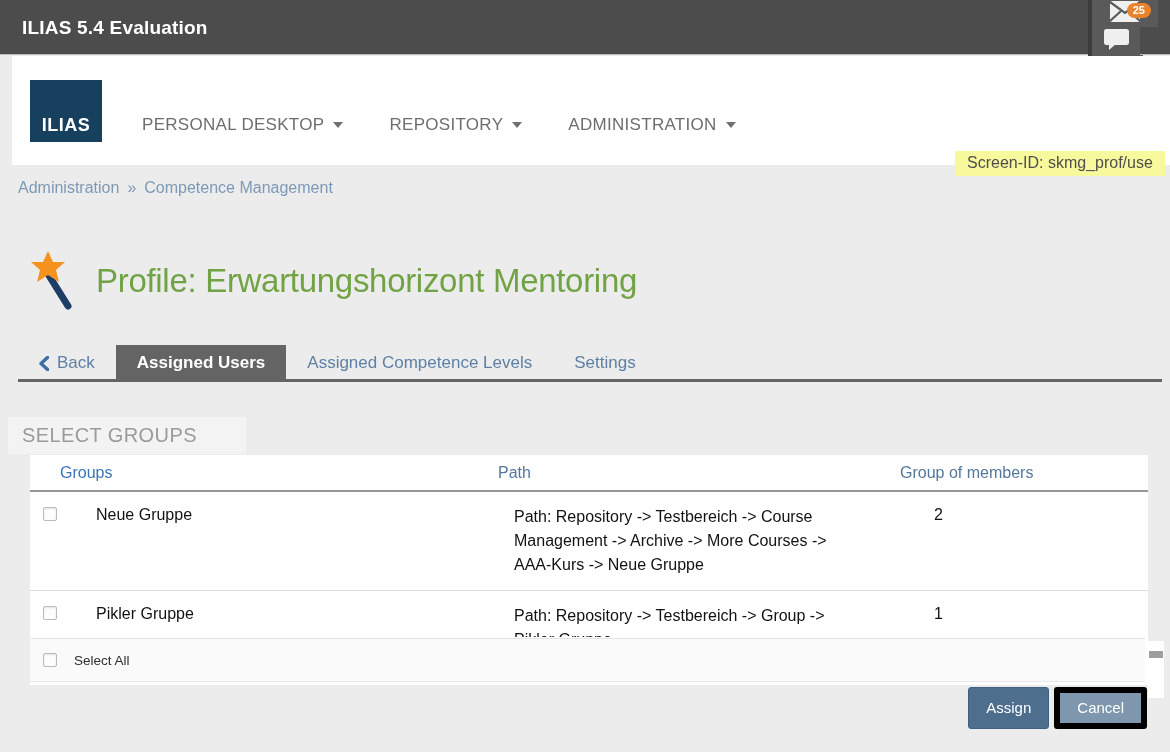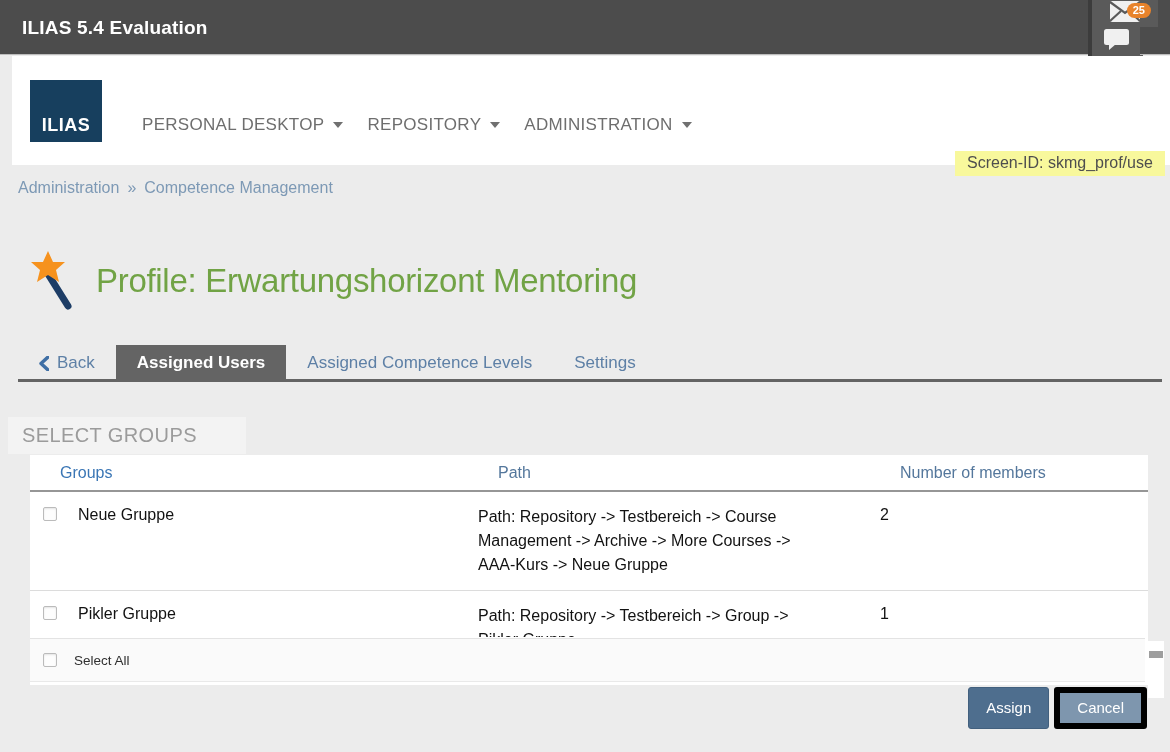--- a/index.html
+++ b/index.html
@@ -51,21 +51,21 @@
   
   .navbar { position:absolute; top:56px; left:0; width:1170px; height:109px; background:#ffffff;margin-left:12px; }
   .logo {
     position:absolute; left:18px; top:24px; width:72px; height:62px;
     background:#173f5e; cursor:pointer;
   }
   .logo span {
     position:absolute; bottom:6px; left:0; right:0; text-align:center;
     color:#fff; font-weight:bold; font-size:18px; letter-spacing:.5px;
   }
-  .mainmenu { position:absolute; left:130px; top:59px; display:flex; gap:24px; }
+  .mainmenu { position:absolute; left:130px; top:59px; display:flex; gap:46px; }
   .menu-item {
     font-size:17px; color:#6e6e6e; letter-spacing:.3px; cursor:pointer;
     display:flex; align-items:center; white-space:nowrap;
   }
   .caret-down-gray {
     width:0; height:0; margin-left:9px;
     border-left:5px solid transparent; border-right:5px solid transparent;
     border-top:6px solid #707070;
   }
 
@@ -118,20 +118,21 @@
     display:grid; grid-template-columns:438px 402px 1fr;
     padding:9px 20px 0 30px; height:37px;
     border-bottom:2px solid #969696; align-items:start;
   }
   .th { font-size:16px; color:#54779c; }
   .th-link { color:#3a76b5; cursor:pointer; }
   .trow {
     display:grid; grid-template-columns:38px 400px 402px 1fr;
     padding:13px 20px 13px 10px;
     border-bottom:1px solid #dcdcdc;
+    gap:18px;
   }
   .cell-group { font-size:16px; color:#121212; padding-top:1px; }
   .cell-path  { font-size:16px; color:#121212; line-height:24px; padding-right:58px; }
   .cell-members { font-size:16px; color:#121212; padding-top:1px; }
   .path-clip { height:9px; overflow:hidden; line-height:24px; }
 
   .checkbox {
     width:14px; height:14px; margin-left:3px; margin-top:2px;
     background:#fdfdfd; border:1px solid #bbbbbb; border-radius:2px;
     box-shadow:inset 0 1px 2px rgba(0,0,0,.10); cursor:pointer;
@@ -270,21 +271,21 @@
 
   <div class="section-title-box">
     <span>SELECT GROUPS</span>
   </div>
 
   <div class="table-card">
 
     <div class="thead">
       <span class="th th-link">Groups</span>
       <span class="th">Path</span>
-      <span class="th">Number of members</span>
+      <span class="th">Group of members</span>
     </div>
 
     <div class="trow">
       <span class="checkbox"></span>
       <span class="cell-group">Neue Gruppe</span>
       <span class="cell-path">Path: Repository -&gt; Testbereich -&gt; Course Management -&gt; Archive -&gt; More Courses -&gt; AAA-Kurs -&gt; Neue Gruppe</span>
       <span class="cell-members">2</span>
     </div>
 
     <div class="trow" style="border-bottom:none;">

